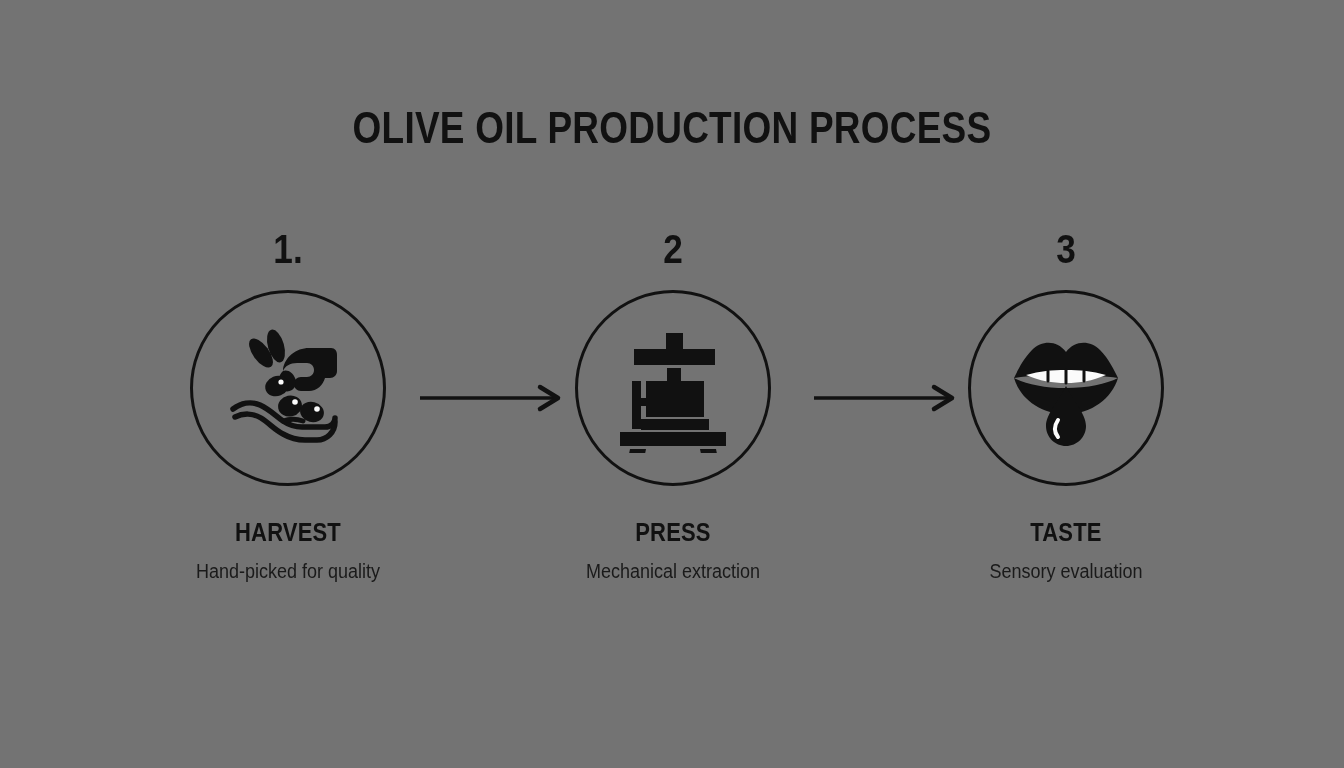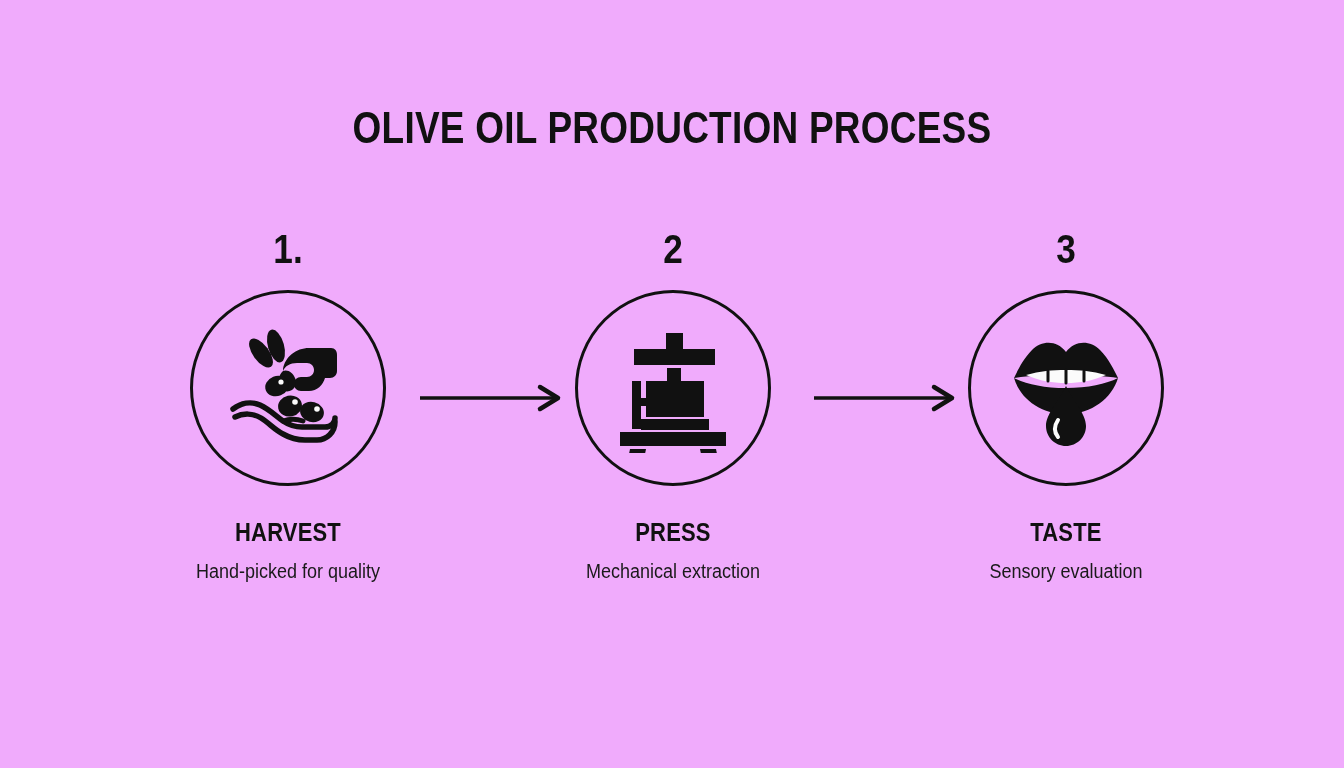--- a/index.html
+++ b/index.html
@@ -13,21 +13,21 @@
     background: #fbfbfb;
     font-family: "Liberation Sans", "DejaVu Sans", sans-serif;
     color: #121212;
     overflow: hidden;
   }
 
   .canvas {
     position: relative;
     width: 1344px;
     height: 768px;
-    background: #f0abfc;
+    background: #737373;
   }
 
   
   .title {
     position: absolute;
     top: 104px;
     left: 0;
     width: 1344px;
     text-align: center;
     font-size: 44px;

